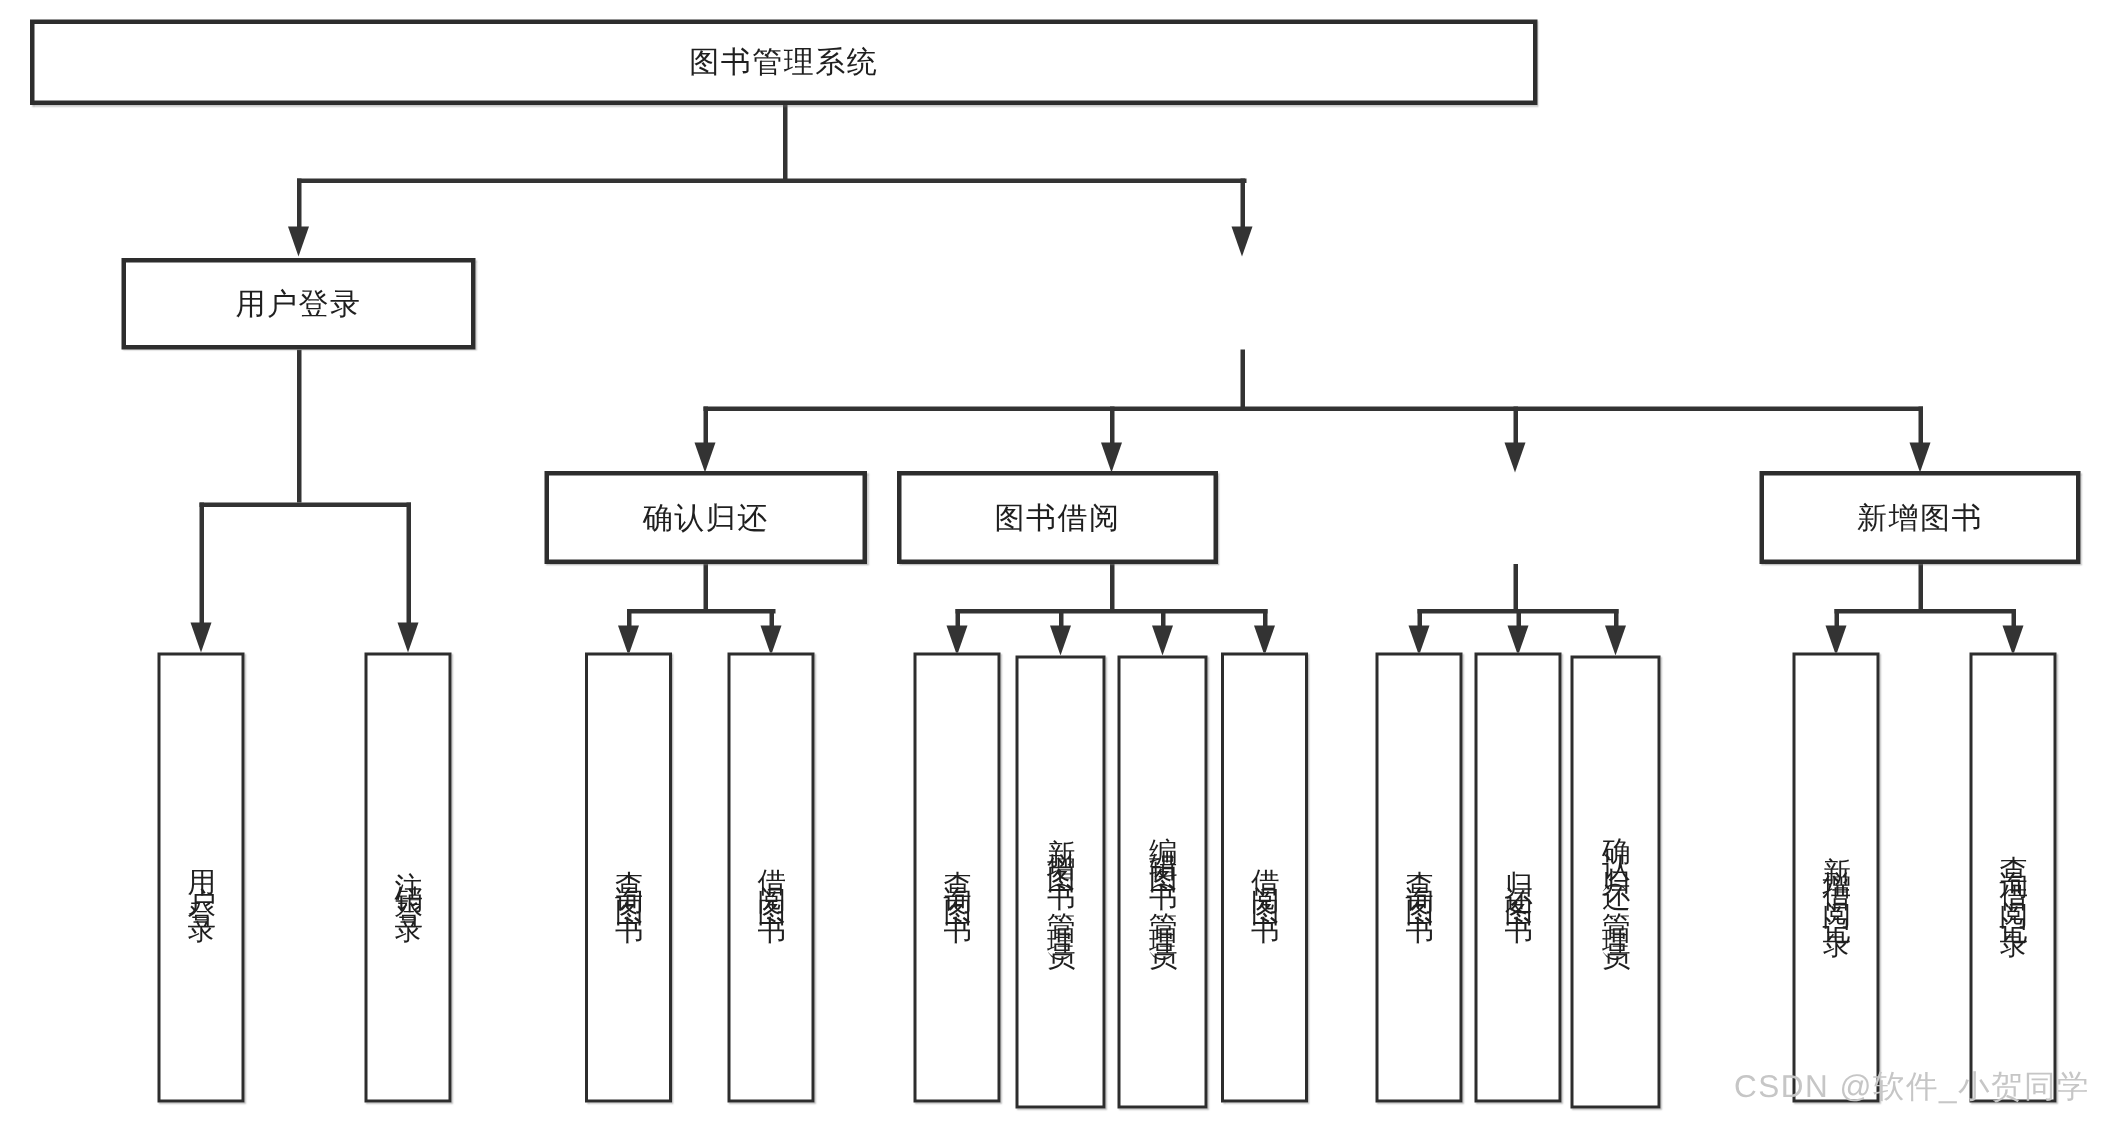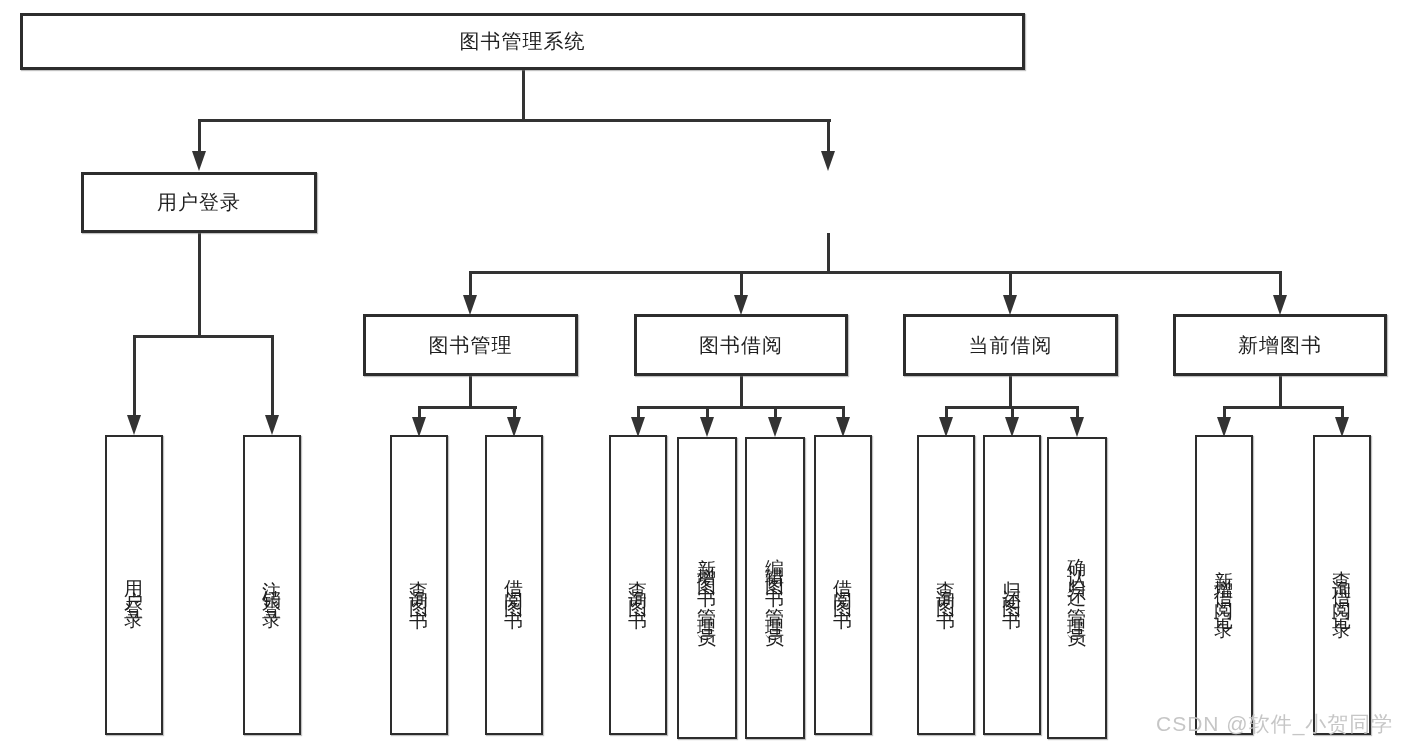--- a/index.html
+++ b/index.html
@@ -114,27 +114,24 @@
 
   <div class="box" style="left:20px;top:13px;width:1005px;height:57px;">
     <span>图书管理系统</span>
   </div>
 
   <div class="box" style="left:81px;top:172px;width:236px;height:61px;">
     <span>用户登录</span>
   </div>
 
   <div class="box" style="left:363px;top:314px;width:215px;height:62px;">
-    <span>图书管理</span>
+    <span>确认归还</span>
   </div>
-  <div class="box" style="left:634px;top:314px;width:214px;height:62px;">
+  <div class="box" style="left:598px;top:314px;width:214px;height:62px;">
     <span>图书借阅</span>
-  </div>
-  <div class="box" style="left:903px;top:314px;width:215px;height:62px;">
-    <span>当前借阅</span>
   </div>
   <div class="box" style="left:1173px;top:314px;width:214px;height:62px;">
     <span>新增图书</span>
   </div>
 
   <div class="box leaf" style="left:105px;top:435px;width:58px;height:300px;">
     <span class="vtext">用户登录</span>
   </div>
   <div class="box leaf" style="left:243px;top:435px;width:58px;height:300px;">
     <span class="vtext">注销登录</span>

